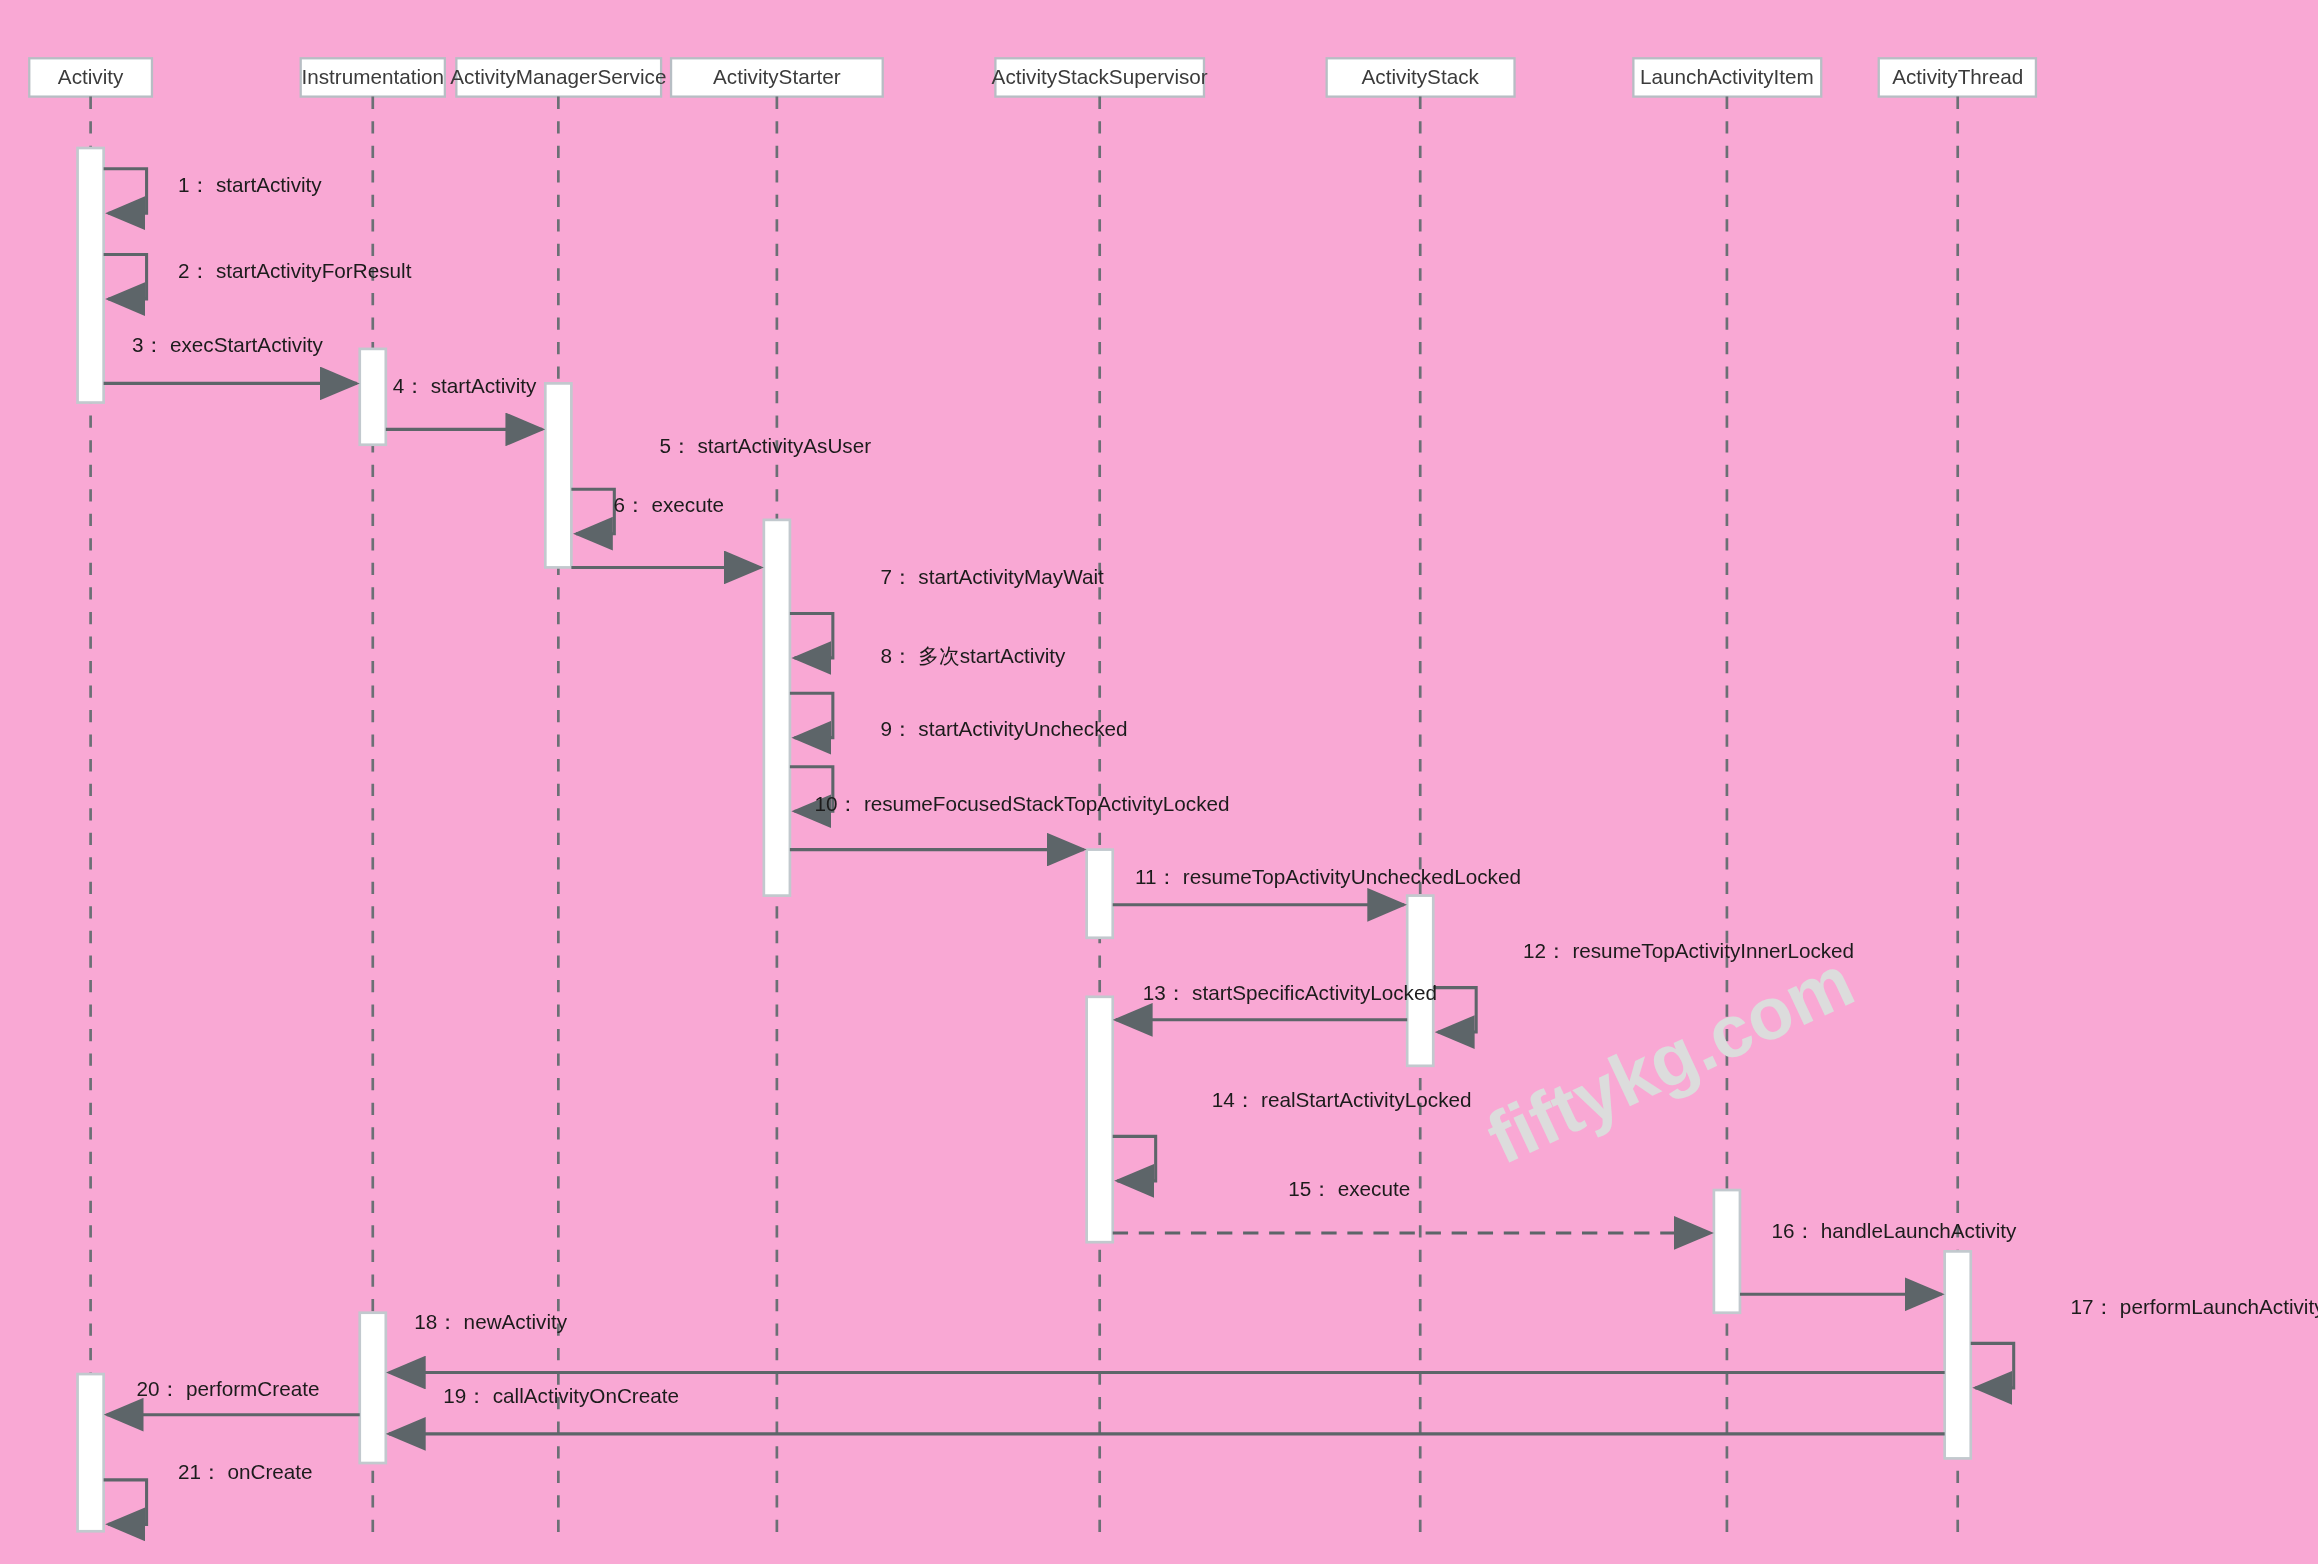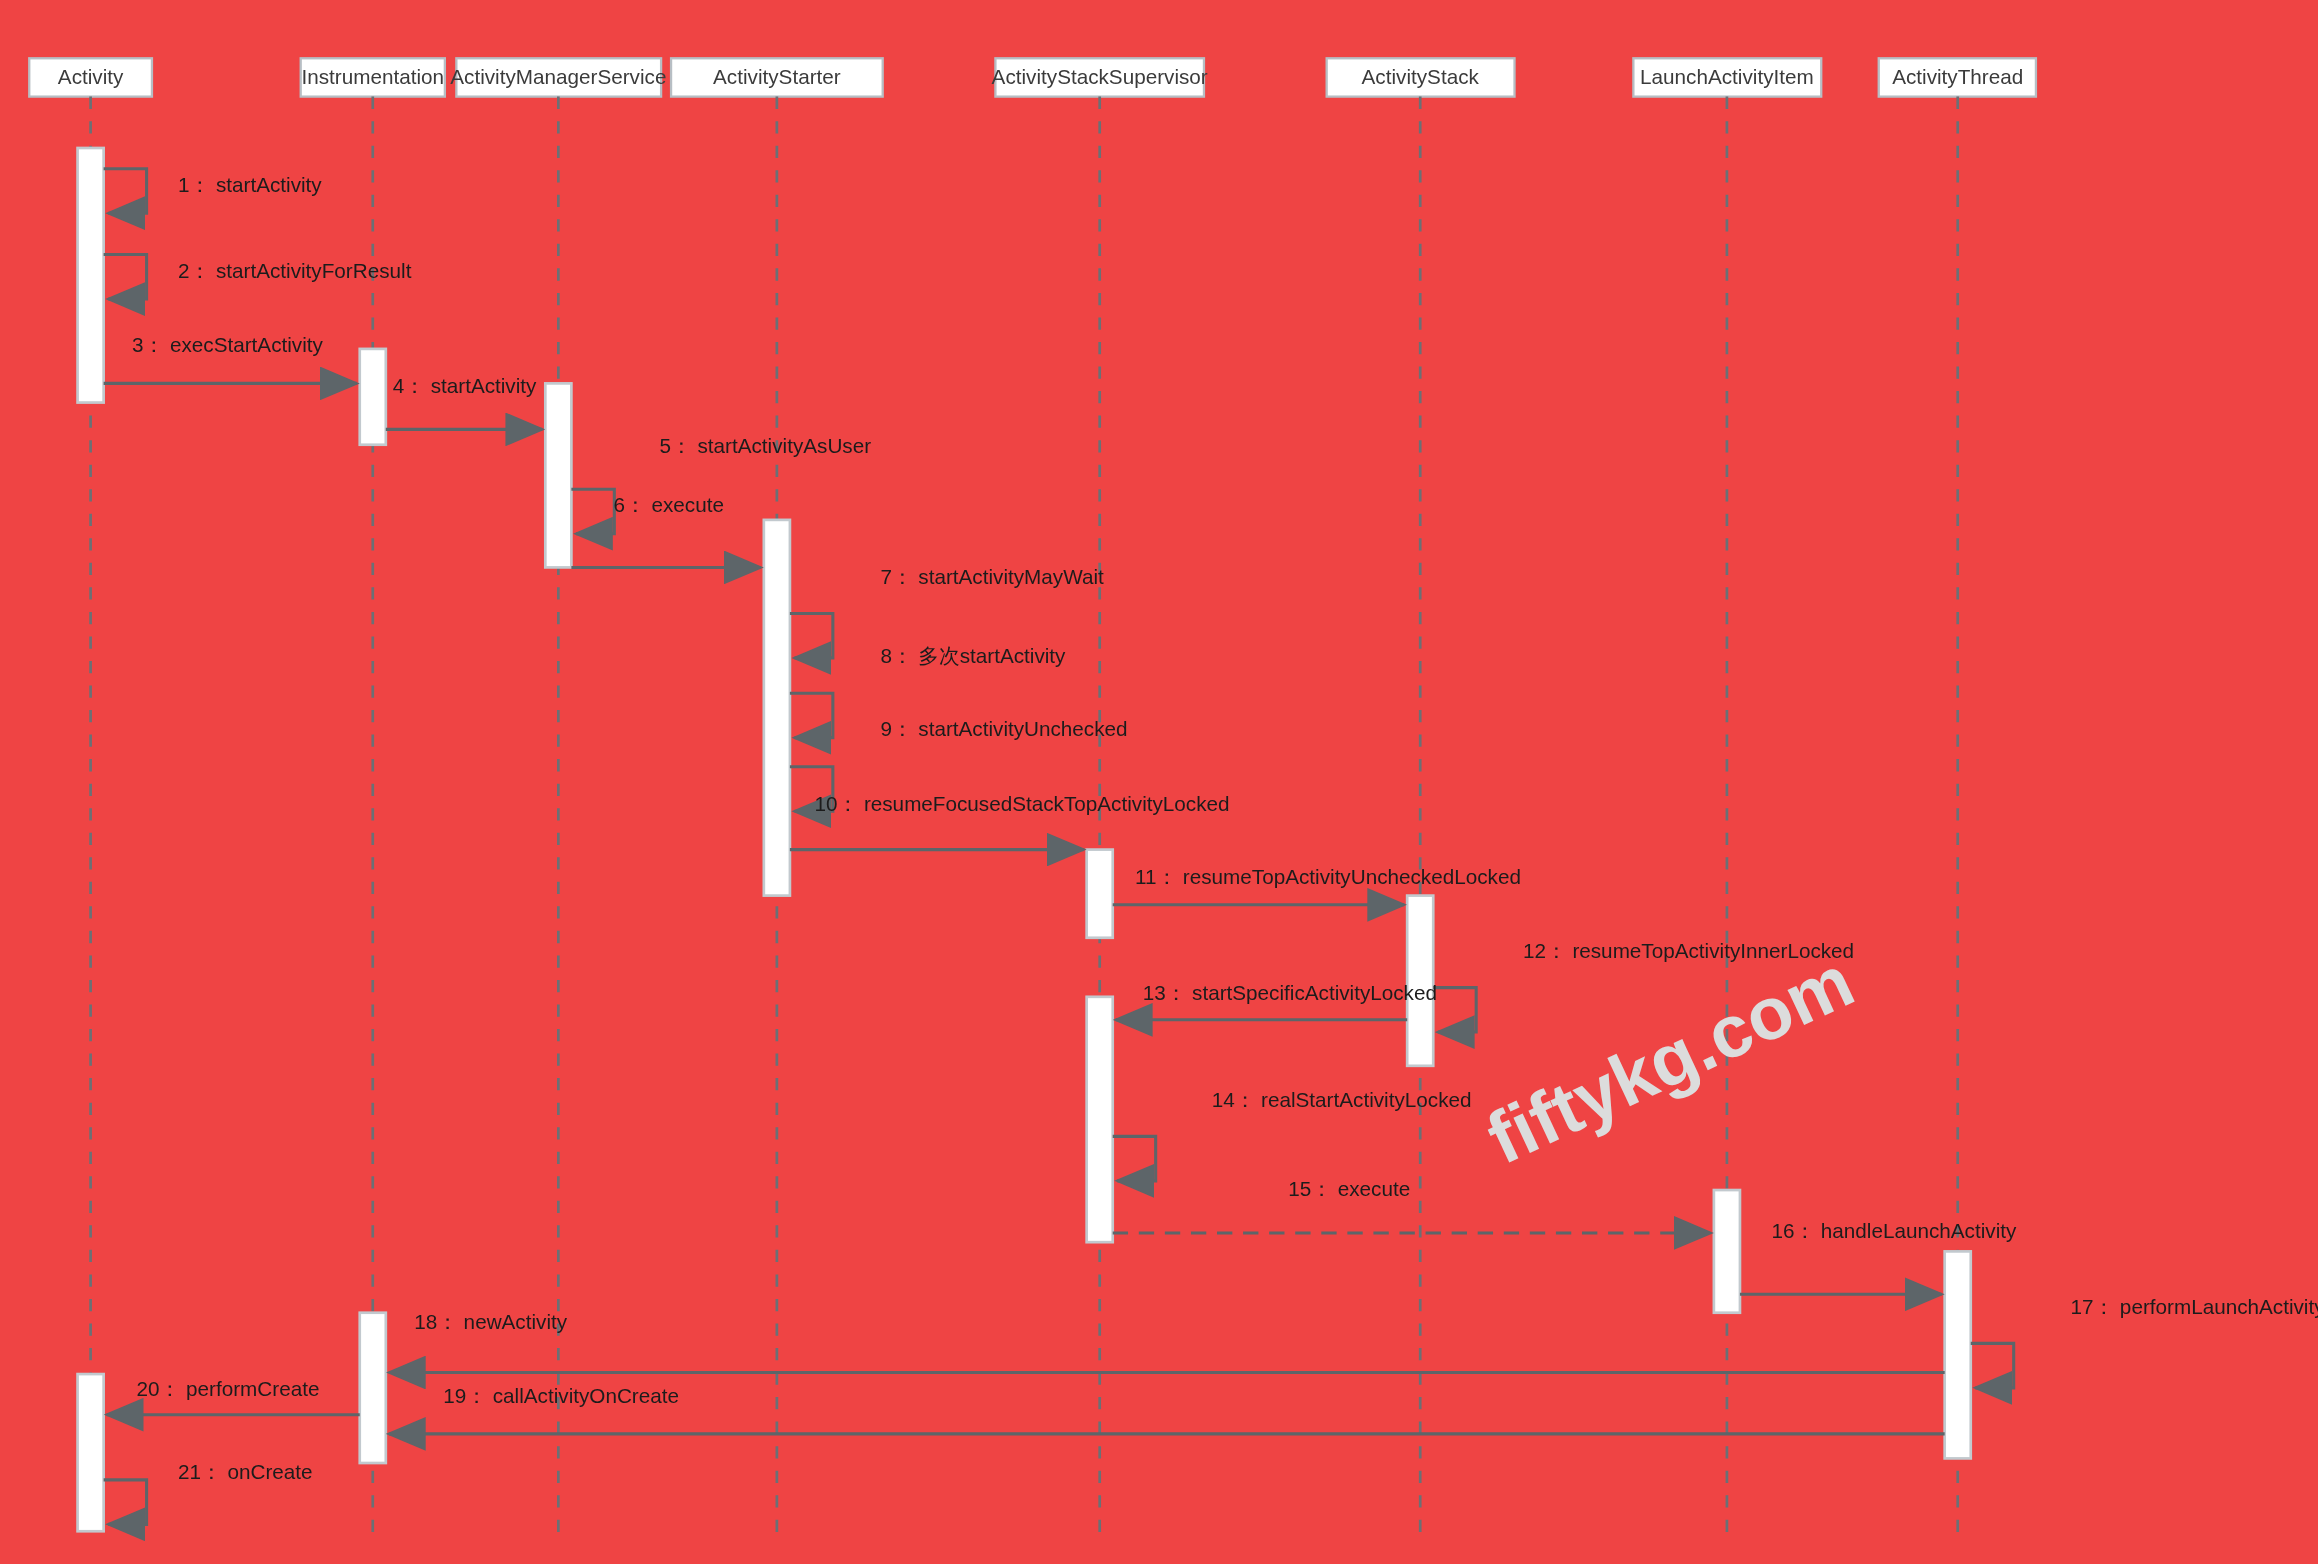--- a/index.html
+++ b/index.html
@@ -1,17 +1,17 @@
 <!DOCTYPE html>
 <html style="font-size:12.3px"><head>
 <meta charset="utf-8">
 <style>
   html,body{margin:0;padding:0;background:#ffffff;}
   body{font-family:"Liberation Sans","DejaVu Sans",sans-serif;}
-  #canvas{position:relative;width:2319px;height:1565px;background:#ef4444;overflow:hidden;}
+  #canvas{position:relative;width:2319px;height:1565px;background:#f9a8d4;overflow:hidden;}
   svg{display:block;}
   .lifeline-box{fill:#ffffff;stroke:#b7bec4;stroke-width:3;}
   .lifeline-label{font-family:"Liberation Sans","DejaVu Sans",sans-serif;font-size:27px;fill:#3b3b3b;text-anchor:middle;dominant-baseline:middle;}
   .lifeline-dash{stroke:#6b7075;stroke-width:3.5;stroke-dasharray:16 16;fill:none;}
   .activation{fill:#ffffff;stroke:#c2c9ce;stroke-width:3.5;}
   .msg-line{stroke:#5d6569;stroke-width:4;fill:none;}
   .msg-line-dashed{stroke:#5d6569;stroke-width:4;fill:none;stroke-dasharray:20 14;}
   .msg-label{font-family:"Liberation Sans","DejaVu Sans",sans-serif;font-size:27px;fill:#1c1c1c;dominant-baseline:middle;}
   .watermark{font-family:"Liberation Sans","DejaVu Sans",sans-serif;font-size:96px;fill:#dcdcdc;font-weight:bold;}
 </style>

